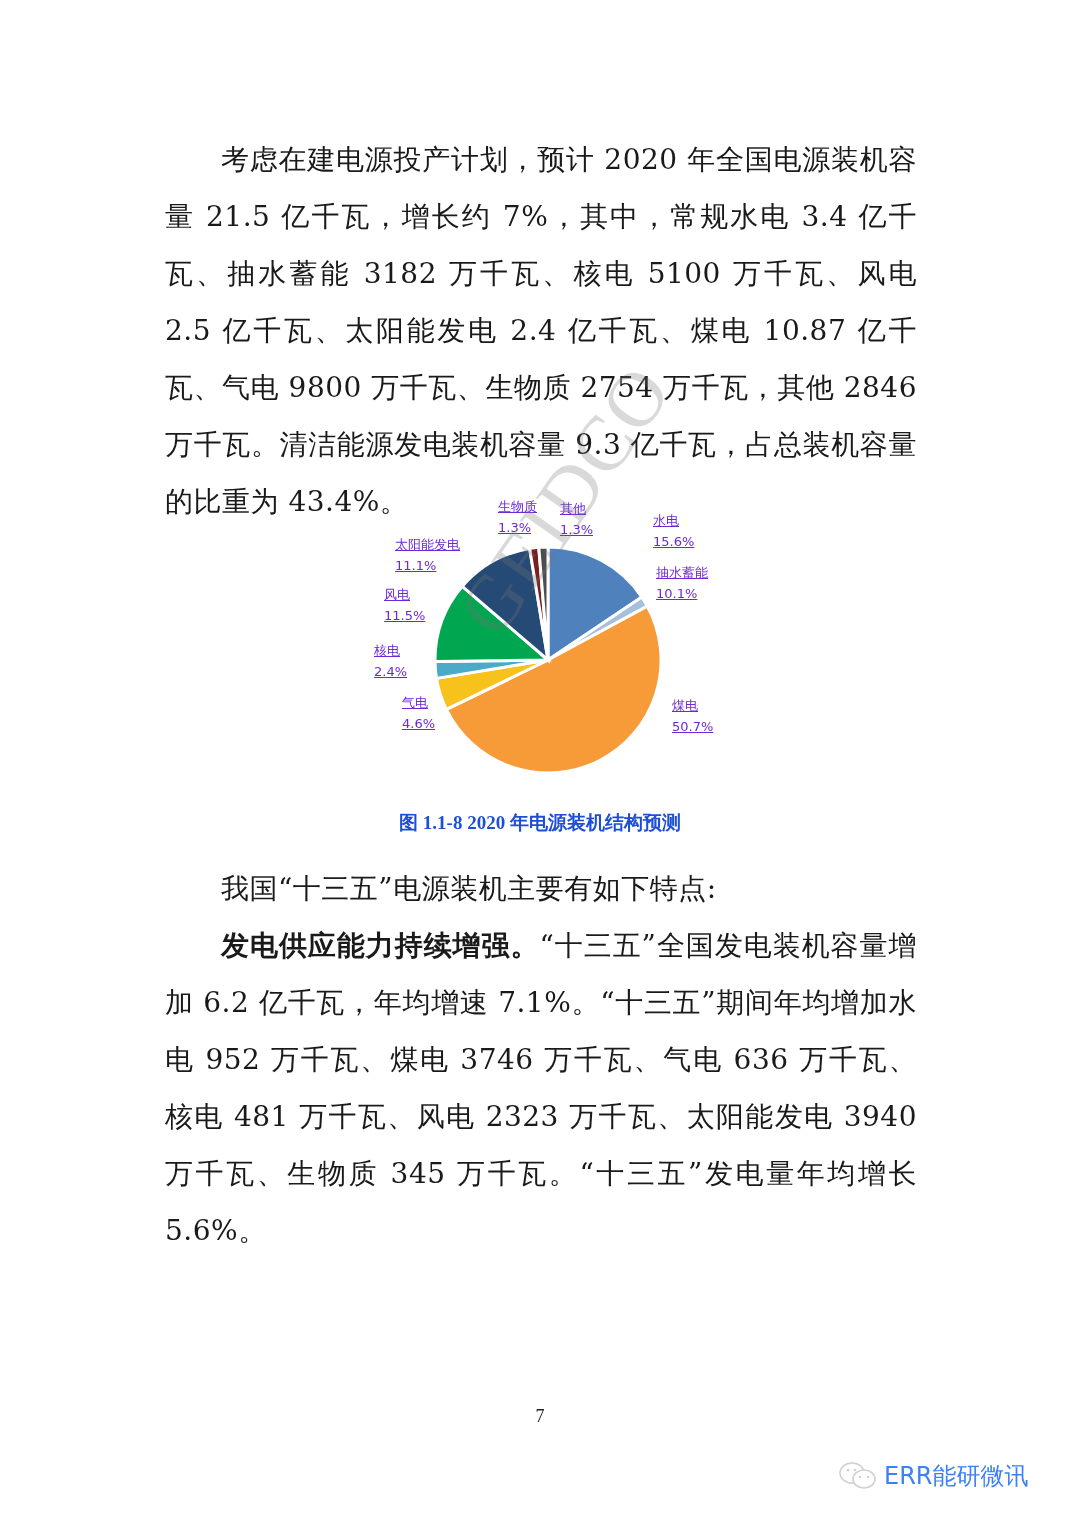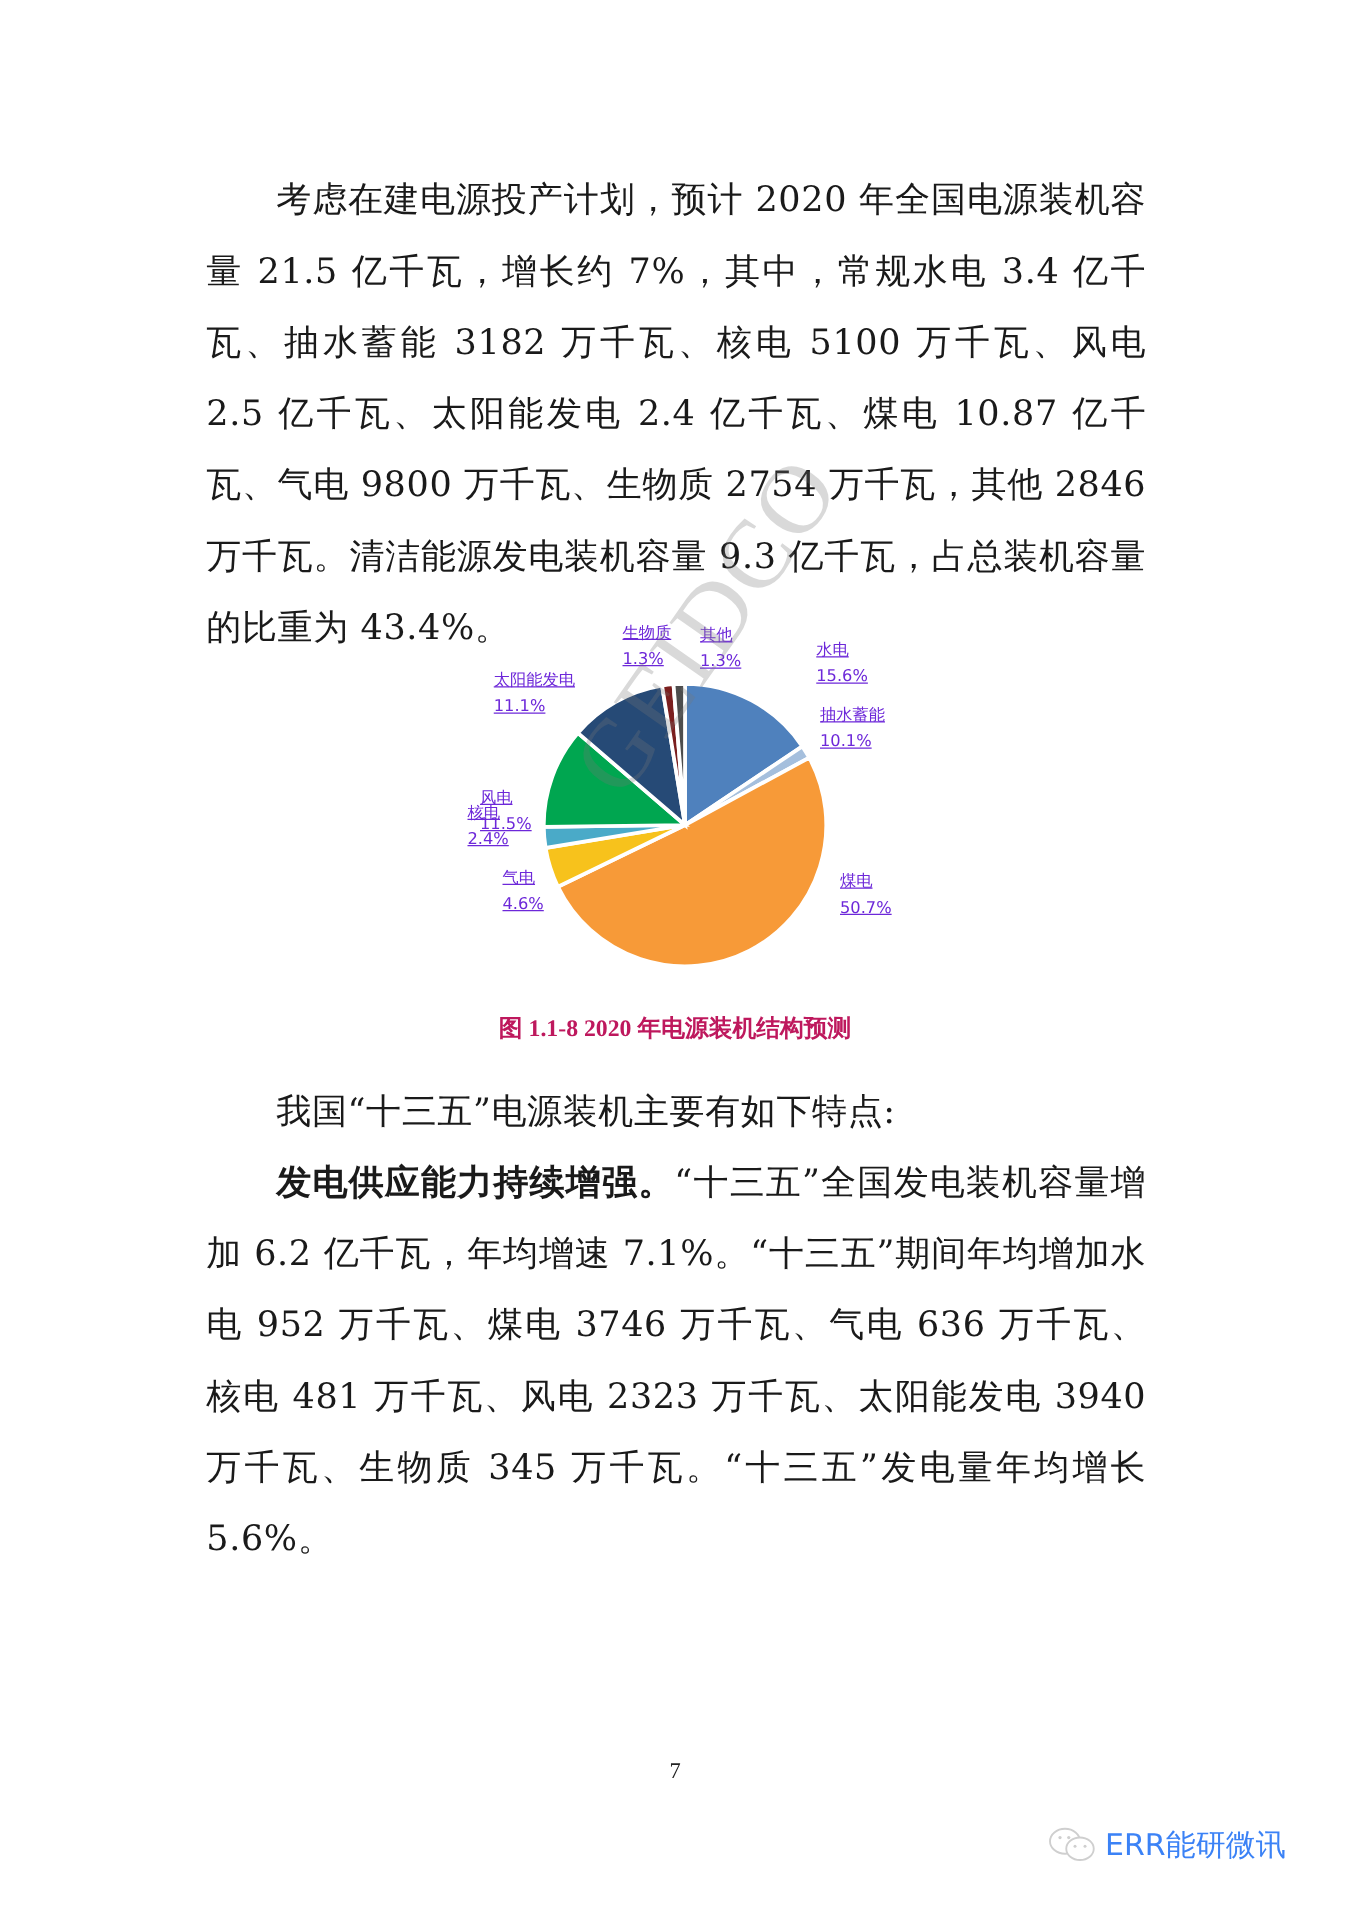--- a/index.html
+++ b/index.html
@@ -9,21 +9,21 @@
           text-align: justify; text-align-last: left; letter-spacing: 0.5px; }
   .p1 { top: 131px; text-indent: 56px; }
   .p2 { top: 860px; text-indent: 56px; }
   .p3 { top: 917px; text-indent: 56px; }
   .bold { font-weight: bold; font-family: "DejaVu Sans", "Liberation Sans", sans-serif; }
   .chart { position: absolute; left: 360px; top: 490px; width: 380px; height: 310px; }
   .chart svg { position: absolute; left: 0; top: 0; }
   .lbl { position: absolute; font-family: "DejaVu Sans", "Liberation Sans", sans-serif;
          font-size: 13px; line-height: 21px; color: #6d28d9; text-align: left; white-space: nowrap; text-decoration: underline; }
   .caption { position: absolute; left: 0; width: 1080px; top: 810px; text-align: center;
-             font-family: "Liberation Serif", "DejaVu Serif", serif; font-weight: bold; font-size: 19px; color: #be185d; }
+             font-family: "Liberation Serif", "DejaVu Serif", serif; font-weight: bold; font-size: 19px; color: #1d4ed8; }
   .watermark { position: absolute; left: 440px; top: 600px; font-family: "Liberation Serif", serif;
                font-size: 78px; color: rgba(120,120,120,0.28); transform: rotate(-55deg);
                transform-origin: left top; letter-spacing: 2px; pointer-events: none; }
   .pagenum { position: absolute; top: 1406px; left: 0; width: 1080px; text-align: center;
              font-family: "Liberation Serif", serif; font-size: 18px; color: #222; }
   .wechat { position: absolute; left: 838px; top: 1460px; display: flex; align-items: center; gap: 6px;
             color: #3b82f6; font-family: "DejaVu Sans", "Liberation Sans", sans-serif; font-size: 24px; }
 </style>
 </head>
 <body>
@@ -55,21 +55,21 @@
       <div>50.7%</div>
     </div>
   <div class="lbl" style="left:42px;top:202px;">
     <div>气电</div>
       <div>4.6%</div>
     </div>
   <div class="lbl" style="left:14px;top:150px;">
     <div>核电</div>
       <div>2.4%</div>
     </div>
-  <div class="lbl" style="left:24px;top:94px;margin-top:44px;">
+  <div class="lbl" style="left:24px;top:94px;">
     <div>风电</div>
       <div>11.5%</div>
     </div>
   <div class="lbl" style="left:35px;top:44px;">
     <div>太阳能发电</div>
       <div>11.1%</div>
     </div>
   <div class="lbl" style="left:138px;top:6px;">
     <div>生物质</div>
       <div>1.3%</div>

